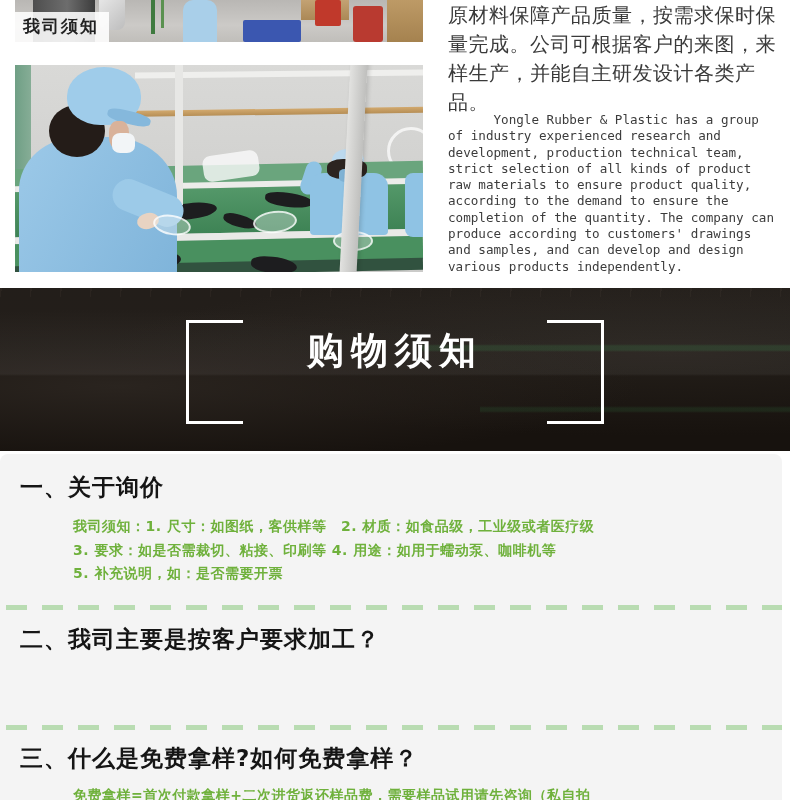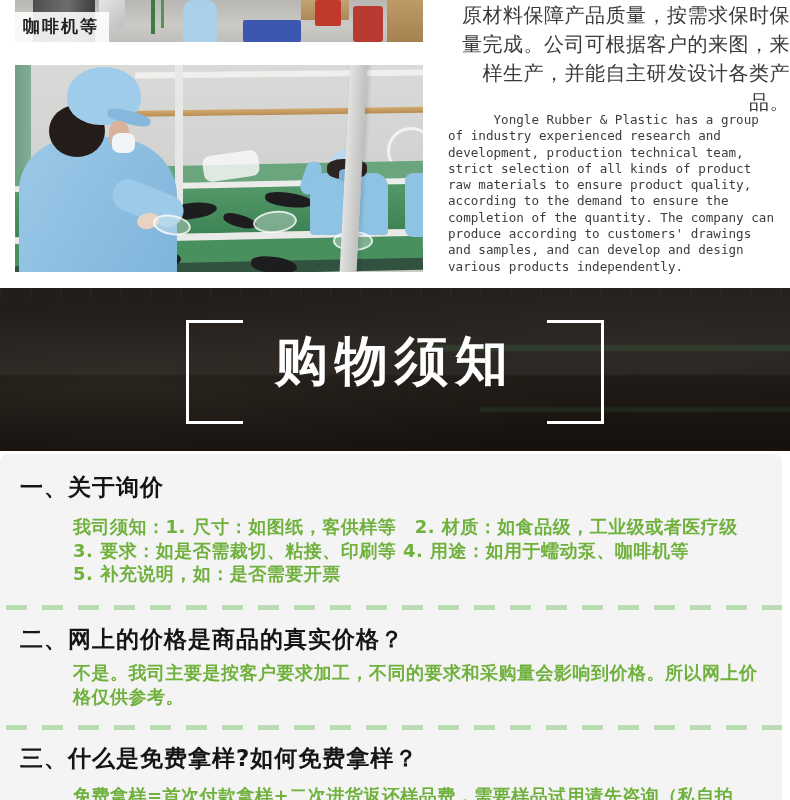--- a/index.html
+++ b/index.html
@@ -53,46 +53,46 @@
   .p2-w1arm{left:96px;top:122px;width:74px;height:32px;background:#9ccae8;border-radius:16px;transform:rotate(22deg);}
   .p2-w1hair{left:34px;top:40px;width:56px;height:52px;background:#241c18;border-radius:50%;}
   .p2-w1cap{left:52px;top:2px;width:74px;height:58px;background:#9fccea;border-radius:50% 50% 45% 45%;}
   .p2-w1brim{left:92px;top:46px;width:44px;height:13px;background:#85b8dc;border-radius:40%;transform:rotate(14deg);}
   .p2-w1face{left:94px;top:56px;width:20px;height:28px;background:#d9b29a;border-radius:40%;}
   .p2-w1mask{left:97px;top:68px;width:23px;height:20px;background:#f2f5f7;border-radius:35%;}
   .p2-w1hand{left:122px;top:148px;width:22px;height:16px;background:#e8d3c2;border-radius:50%;transform:rotate(-12deg);}
 
   
   .intro-cn{left:448px;top:1px;width:342px;font-size:20px;line-height:29px;color:#3a3a3a;
-       letter-spacing:.5px;white-space:pre-line;font-weight:500;text-align:right;}
+       letter-spacing:.5px;white-space:pre-line;font-weight:500;}
   .intro-en{left:448px;top:88px;width:342px;font-family:"DejaVu Sans Mono","Liberation Mono",monospace;
        font-size:12.6px;line-height:16.3px;color:#3c3c3c;white-space:pre;margin-top:24px;}
 
   
   .banner{left:0;top:288px;width:790px;height:163px;overflow:hidden;
       background:
         linear-gradient(100deg, rgba(70,60,52,.22) 0 2px, transparent 2px 26px) 0 0/ 30px 100% repeat-x,
         linear-gradient(180deg, rgba(255,255,255,.05) 86px, transparent 88px),
         linear-gradient(180deg, transparent 56px, rgba(46,110,60,.28) 58px 62px, transparent 64px) 420px 0/370px 100% no-repeat,
         linear-gradient(180deg, transparent 118px, rgba(46,110,60,.2) 120px 123px, transparent 125px) 480px 0/310px 100% no-repeat,
         radial-gradient(ellipse at 15% 60%, #2a241f 0%, transparent 55%),
         radial-gradient(ellipse at 85% 40%, #241f1a 0%, transparent 60%),
         #17120e;}
   .bracket{position:absolute;top:32px;width:54px;height:98px;}
   .bracket.left{left:186px;border-left:3px solid #fff;border-top:3px solid #fff;border-bottom:3px solid #fff;}
   .bracket.right{left:547px;border-right:3px solid #fff;border-top:3px solid #fff;border-bottom:3px solid #fff;}
   .banner-title{position:absolute;left:0;top:38px;width:100%;text-align:center;color:#fff;
-       font-size:53px;font-weight:bold;letter-spacing:7px;}
+       font-size:37px;font-weight:bold;letter-spacing:7px;}
   .banner-sub{position:absolute;left:0;top:94px;width:100%;text-align:center;color:#fff;
        font-family:"DejaVu Sans Mono","Liberation Mono",monospace;font-size:21px;font-weight:bold;letter-spacing:2px;}
 
   
   .faq{left:0;top:454px;width:782px;height:346px;background:#f4f4f4;border-radius:8px 8px 0 0;overflow:hidden;}
   .faq-h{position:absolute;left:20px;color:#151515;font-size:23px;font-weight:bold;letter-spacing:1px;white-space:nowrap;}
-  .faq-p{position:absolute;left:73px;width:700px;color:#6fb13c;font-size:18px;font-weight:bold;
+  .faq-p{position:absolute;left:73px;width:700px;color:#6fb13c;font-size:14px;font-weight:bold;
        line-height:23.5px;white-space:pre-line;letter-spacing:.5px;}
   .dashes{position:absolute;left:6px;width:778px;height:5px;
        background:repeating-linear-gradient(90deg,#b9dcb2 0 21px,transparent 21px 36px);}
   #h1{top:18px;} #p1{top:61px;} #d1{top:151px;}
   #h2{top:170px;} #p2{top:207px;} #d2{top:271px;}
   #h3{top:289px;} #p3{top:330px;}
 </style>
 </head>
 <body>
 
@@ -101,21 +101,21 @@
   <div class="abs p1-machine"></div>
   <div class="abs p1-bag"></div>
   <div class="abs p1-cords"></div>
   <div class="abs p1-cords2"></div>
   <div class="abs p1-worker"></div>
   <div class="abs p1-crate"></div>
   <div class="abs p1-box2"></div>
   <div class="abs p1-stoolA"></div>
   <div class="abs p1-stoolB"></div>
   <div class="abs p1-box1"></div>
-  <div class="photo-label">咖啡机等</div>
+  <div class="photo-label">我司须知</div>
 </div>
 
 <div class="photo" id="photo2">
   <div class="abs p2-wall"></div>
   <div class="abs p2-greenwall"></div>
   <div class="abs p2-toprail"></div>
   <div class="abs p2-woodrail"></div>
   <div class="abs p2-fan"></div>
   <div class="abs p2-belt1"></div>
   <div class="abs p2-strip1"></div>
@@ -170,19 +170,18 @@
   <div class="banner-title">购物须知</div>
 </div>
 
 <div class="abs faq">
   <div class="faq-h" id="h1">一、关于询价</div>
   <div class="faq-p" id="p1">我司须知：1. 尺寸：如图纸，客供样等　2. 材质：如食品级，工业级或者医疗级
 3. 要求：如是否需裁切、粘接、印刷等 4. 用途：如用于蠕动泵、咖啡机等
 5. 补充说明，如：是否需要开票</div>
   <div class="dashes" id="d1"></div>
 
-  <div class="faq-h" id="h2">二、网上的价格是商品的真实价格？</div>
-  <div class="faq-p" id="p2">不是。我司主要是按客户要求加工，不同的要求和采购量会影响到价格。所以网上价格仅供参考。</div>
+  <div class="faq-h" id="h2">二、我司主要是按客户要求加工？</div>
   <div class="dashes" id="d2"></div>
 
   <div class="faq-h" id="h3">三、什么是免费拿样?如何免费拿样？</div>
   <div class="faq-p" id="p3">免费拿样=首次付款拿样+二次进货返还样品费，需要样品试用请先咨询（私自拍</div>
 </div>
 
 </body></html>

